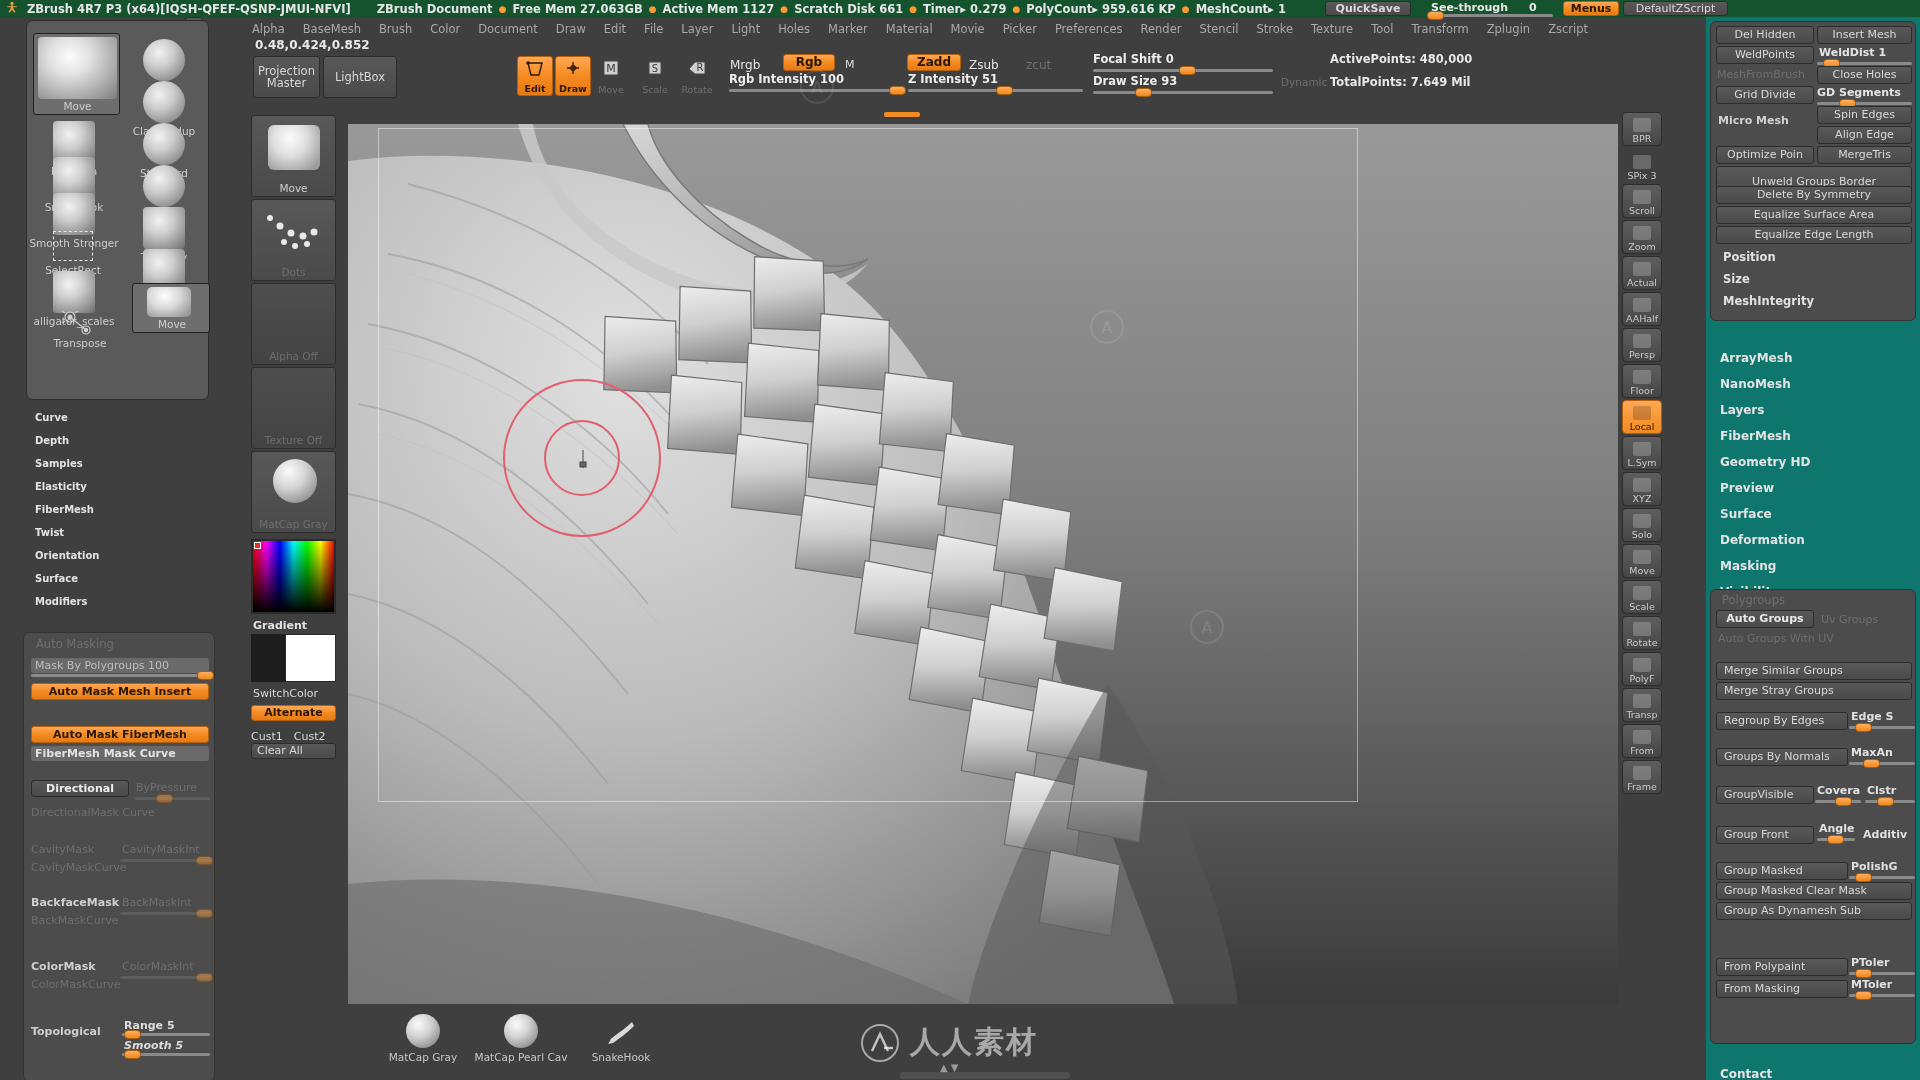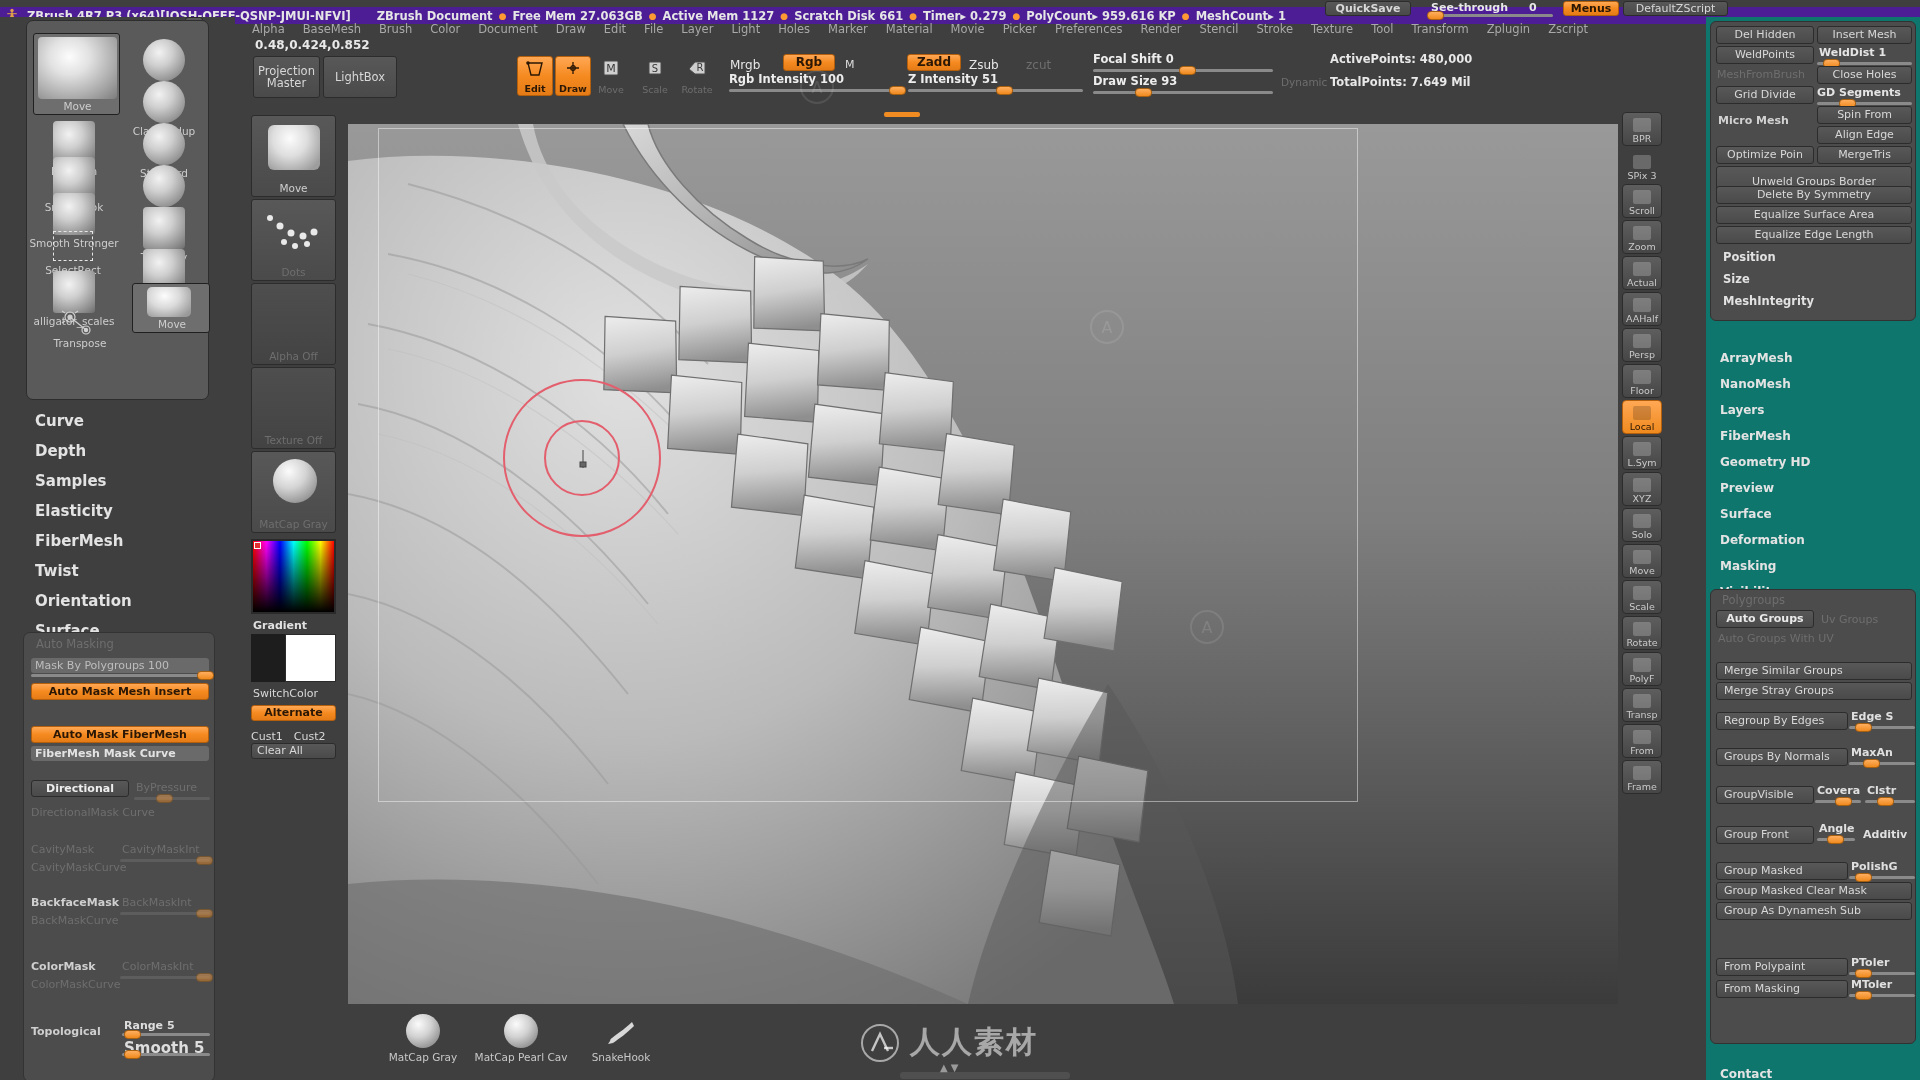--- a/index.html
+++ b/index.html
@@ -21,43 +21,43 @@
   .btn.flat{ background:linear-gradient(180deg,#585858,#4a4a4a); }
   .lbl{ color:#cfcfcf; font-size:11px; white-space:nowrap; }
   .lbl.dim{ color:#6e6e6e; }
   .slider{ position:relative; height:3px; background:#8a8a8a; border-radius:2px; }
   .slider .knob{ position:absolute; top:-3px; width:17px; height:9px;
     background:linear-gradient(180deg,#ffae5f,#ef8a1e); border-radius:4px; border:1px solid #b6celess;}
   .slider .knob{ border:1px solid #a75f10; }
 
   
   #titlebar{ position:absolute; left:0; top:0; width:1920px; height:17px;
-    background:#4c1d95; display:flex; align-items:center; font-size:11.5px;
-    color:#e6e6e6; font-weight:bold;margin-top:7px; }
+    background:#14532d; display:flex; align-items:center; font-size:11.5px;
+    color:#e6e6e6; font-weight:bold; }
   #titlebar .tbtxt{ white-space:nowrap; }
   .sep-dot{ color:#ff9933; margin:0 6px; font-size:9px; }
   #zbIcon{ width:18px; height:15px; margin-left:3px; position:relative; }
 
   
   #menubar{ position:absolute; left:243px; top:22px; display:flex; gap:0px; }
   #menubar .mi{ color:#a9a9a9; font-size:11.5px; padding:0 9px; white-space:nowrap; }
 
   
   #shelf{ position:absolute; left:243px; top:38px; width:1450px; height:60px; }
 
   
   #leftwrap{ position:absolute; left:0px; top:17px; width:235px; height:1063px; background:#3f3f3f;}
   #brushpop{ position:absolute; left:26px; top:3px; width:183px; height:380px;
     background:#5a5a5a; border:1px solid #2d2d2d; border-radius:7px; }
   .thumb{ position:absolute; width:42px; height:42px; border-radius:4px;
       background:radial-gradient(circle at 38% 32%, #f2f2f2 0%, #cfcfcf 35%, #8e8e8e 78%, #6b6b6b 100%);}
   .thumbcap{ position:absolute; color:#cdcdcd; font-size:10.5px; text-align:center; white-space:nowrap;}
   .selbox{ position:absolute; background:#6e6e6e; border:1px solid #202020; border-radius:3px; }
 
-  .navlist .navitem{ color:#e3e3e3; font-size:15px; font-weight:bold; }
+  .navlist .navitem{ color:#e3e3e3; font-size:10px; font-weight:bold; }
 
   
   #canvas{ position:absolute; left:348px; top:124px; width:1270px; height:880px;
     background:linear-gradient(180deg,#8d8d8d 0%, #7d7d7d 40%, #3a3a3a 100%); overflow:hidden;}
 
   
   #rshelf{ position:absolute; left:1622px; top:112px; width:42px; }
   .rbtn{ width:40px; height:34px; margin-bottom:2px; border-radius:4px;
     background:linear-gradient(180deg,#5e5e5e,#464646); border:1px solid #2c2c2c;
     color:#cacaca; font-size:9.5px; display:flex; flex-direction:column;
@@ -378,21 +378,21 @@
       <div class="slider" style="position:absolute;left:96px;top:343px;width:90px;background:#5d5d5d;">
           <div class="knob" style="left:76px;opacity:.45;"></div>
         </div>
       <div class="lbl dim" style="position:absolute;left:7px;top:345px;font-size:11px;">ColorMaskCurve</div>
 
       <div class="lbl" style="position:absolute;left:7px;top:392px;font-size:11px;color:#cfcfcf;font-weight:bold;">Topological</div>
       <div class="lbl" style="position:absolute;left:100px;top:386px;font-size:11px;color:#ddd;font-weight:bold;">Range 5</div>
       <div class="slider" style="position:absolute;left:98px;top:400px;width:88px;">
           <div class="knob" style="left:2px;"></div>
         </div>
-      <div class="lbl" style="position:absolute;left:100px;top:406px;font-size:15px;color:#ddd;font-weight:bold;">Smooth 5</div>
+      <div class="lbl" style="position:absolute;left:100px;top:406px;font-size:11px;color:#ddd;font-weight:bold;font-style:italic;">Smooth 5</div>
       <div class="slider" style="position:absolute;left:98px;top:420px;width:88px;">
           <div class="knob" style="left:2px;"></div>
         </div>
     </div>
   </div>
 
   <div style="position:absolute;left:243px;top:115px;width:100px;height:930px;">
     <div class="btn flat" style="position:absolute;left:8px;top:0px;width:85px;height:82px;flex-direction:column;justify-content:flex-end;padding-bottom:2px;">
       <div style="position:absolute;left:16px;top:9px;width:52px;height:45px;border-radius:6px;
         background:radial-gradient(ellipse at 42% 30%, #fcfcfc 0%, #dedede 40%, #9d9d9d 85%);"></div>
@@ -657,21 +657,21 @@
       <div class="lbl dim" style="position:absolute;left:6px;top:46px;font-size:11px;">MeshFromBrush</div>
       <div class="btn flat" style="position:absolute;left:106px;top:44px;width:95px;height:18px;">Close Holes</div>
 
       <div class="btn flat" style="position:absolute;left:5px;top:64px;width:98px;height:18px;">Grid Divide</div>
       <div class="lbl" style="position:absolute;left:106px;top:64px;font-size:11px;font-weight:bold;color:#e4e4e4;">GD Segments</div>
       <div class="slider" style="position:absolute;left:106px;top:80px;width:95px;">
           <div class="knob" style="left:22px;"></div>
         </div>
 
       <div class="lbl" style="position:absolute;left:7px;top:92px;font-size:11px;color:#d2d2d2;font-weight:bold;">Micro Mesh</div>
-      <div class="btn flat" style="position:absolute;left:106px;top:84px;width:95px;height:18px;">Spin From</div>
+      <div class="btn flat" style="position:absolute;left:106px;top:84px;width:95px;height:18px;">Spin Edges</div>
       <div class="btn flat" style="position:absolute;left:106px;top:104px;width:95px;height:18px;">Align Edge</div>
 
       <div class="btn flat" style="position:absolute;left:5px;top:124px;width:98px;height:18px;">Optimize Poin</div>
       <div class="btn flat" style="position:absolute;left:106px;top:124px;width:95px;height:18px;">MergeTris</div>
 
       <div class="btn flat" style="position:absolute;left:5px;top:144px;width:196px;height:32px;">Unweld Groups Border</div>
       <div class="btn flat" style="position:absolute;left:5px;top:164px;width:196px;height:18px;">Delete By Symmetry</div>
       <div class="btn flat" style="position:absolute;left:5px;top:184px;width:196px;height:18px;">Equalize Surface Area</div>
       <div class="btn flat" style="position:absolute;left:5px;top:204px;width:196px;height:18px;">Equalize Edge Length</div>
 

